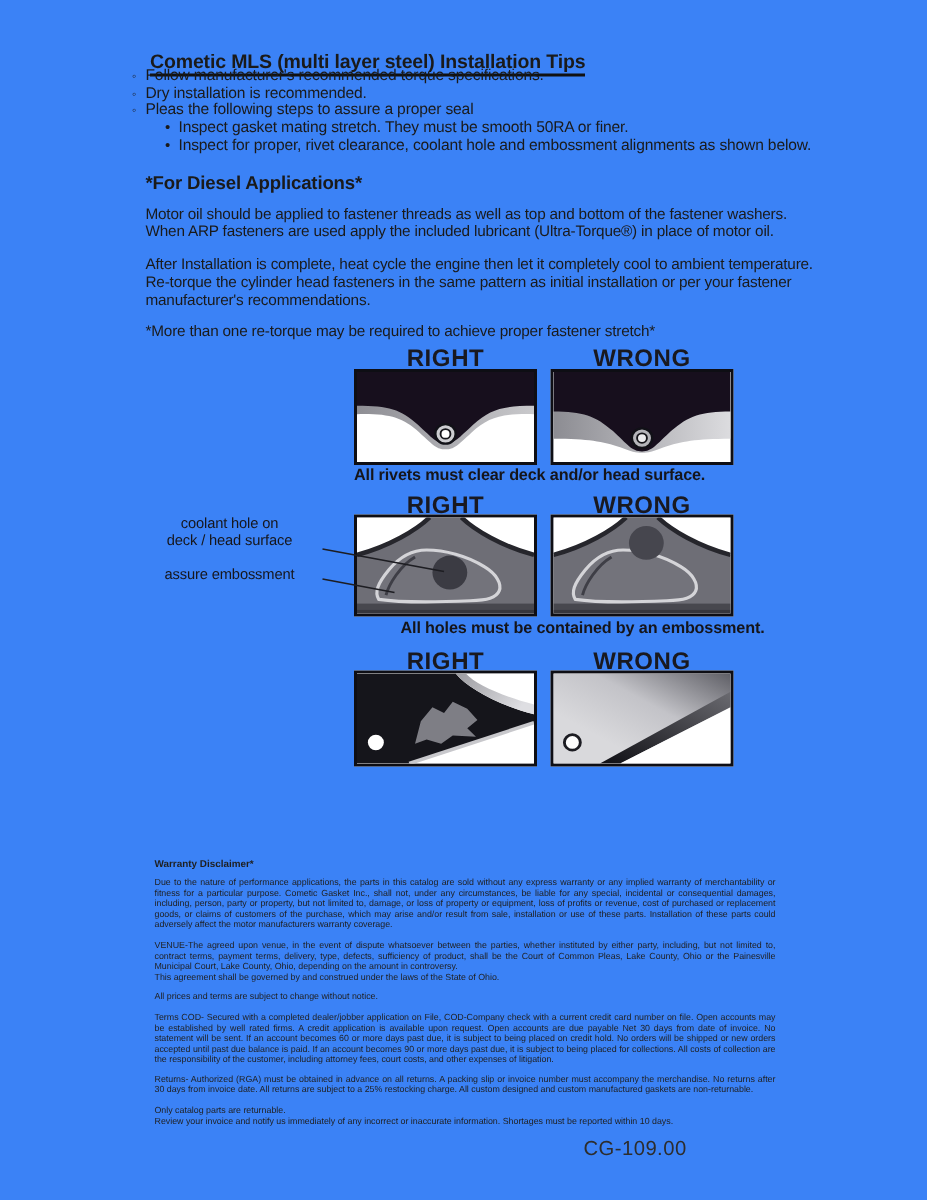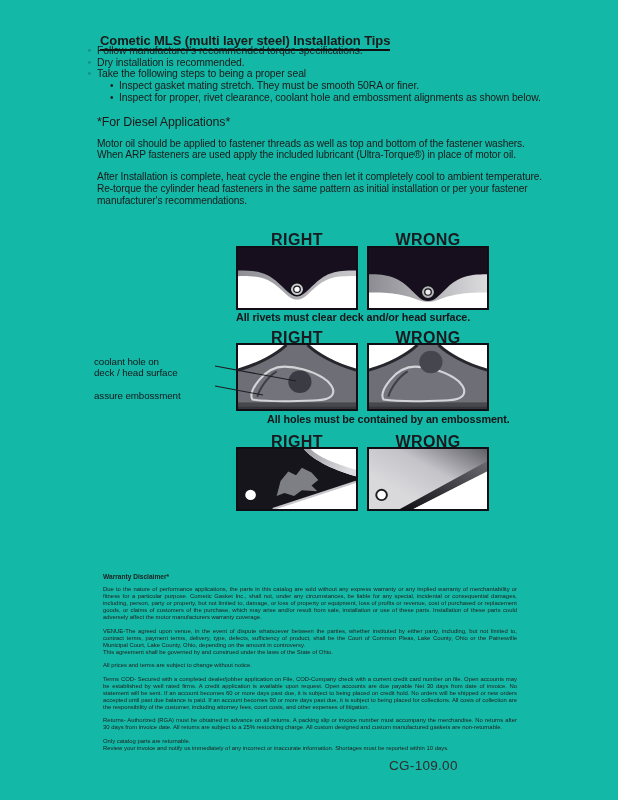--- a/index.html
+++ b/index.html
@@ -1,41 +1,41 @@
 <!DOCTYPE html>
 <html><head>
 <meta charset="utf-8">
 <style>
   html,body{margin:0;padding:0;background:#fff;}
-  .page{position:relative;width:618px;height:800px;background:#14b8a6;
+  .page{position:relative;width:618px;height:800px;background:#3b82f6;
         font-family:"Liberation Sans", sans-serif;color:#1a1a1a;overflow:hidden;}
 
   
   .title{position:absolute;left:100px;top:24px;font-size:13px;font-weight:bold;
          display:inline-block;border-bottom:2px solid #111;padding-bottom:1px;letter-spacing:-.1px;}
 
   
   .intro{position:absolute;left:88px;top:45px;width:500px;font-size:10.4px;line-height:11.7px;letter-spacing:-.1px;}
   .b{display:flex;}
   .b .mk{width:9px;flex:0 0 9px;text-align:left;font-size:8px;line-height:11.7px;}
   .b.sub{margin-left:22px;}
   .b.sub .mk{font-size:10px;}
 
   
   .diesel{position:absolute;left:97px;top:117px;width:452px;font-size:10.2px;line-height:11.7px;letter-spacing:-.12px;}
-  .diesel h2{font-size:12.4px;font-weight:normal;margin:0 0 9px 0;letter-spacing:-.1px;}
+  .diesel h2{font-size:12.4px;font-weight:bold;margin:0 0 9px 0;letter-spacing:-.1px;}
   .diesel p{margin:0 0 10px 0;}
 
   
   .dg-label{position:absolute;width:122px;text-align:center;font-size:16px;font-weight:bold;letter-spacing:.4px;color:#191920;}
   .dg-img{position:absolute;border:2px solid #0e0e14;background:#fff;display:block;}
   .dg-caption{position:absolute;font-size:10.8px;font-weight:bold;letter-spacing:-.1px;color:#15151a;line-height:11.5px;}
 
   
-  .ann{position:absolute;left:94px;width:118px;text-align:left;font-size:9.8px;line-height:10.8px;letter-spacing:-.1px;color:#16161b;margin-top:12px;}
+  .ann{position:absolute;left:94px;width:118px;text-align:center;font-size:9.8px;line-height:10.8px;letter-spacing:-.1px;color:#16161b;}
   .overlay{position:absolute;left:0;top:0;width:618px;height:800px;pointer-events:none;}
 
   
   .warranty{position:absolute;left:103px;top:573px;width:414px;color:#1f1f1f;}
   .warranty h3{font-size:6.6px;font-weight:bold;margin:0 0 6px 0;}
   .warranty p{font-size:5.9px;line-height:7px;margin:0 0 6.5px 0;text-align:justify;white-space:pre-line;}
 
   .docnum{position:absolute;left:389px;top:758px;font-size:13.5px;color:#2d2d2d;letter-spacing:.3px;}
 </style>
 </head>
@@ -49,36 +49,37 @@
     <div class="b">
         <span class="mk">◦</span>
         <span>Follow manufacturer's recommended torque specifications.</span>
       </div>
     <div class="b">
         <span class="mk">◦</span>
         <span>Dry installation is recommended.</span>
       </div>
     <div class="b">
         <span class="mk">◦</span>
-        <span>Take the following steps to being a proper seal</span>
+        <span>Pleas the following steps to assure a proper seal</span>
       </div>
     <div class="b sub">
         <span class="mk">•</span>
         <span>Inspect gasket mating stretch.  They must be smooth 50RA or finer.</span>
       </div>
     <div class="b sub">
         <span class="mk">•</span>
         <span>Inspect for proper, rivet clearance, coolant hole and embossment alignments as shown below.</span>
       </div>
   </div>
 
   <div class="diesel">
     <h2>*For Diesel Applications*</h2>
     <p>Motor oil should be applied to fastener threads as well as top and bottom of the fastener washers. When ARP fasteners are used apply the included lubricant (Ultra-Torque®) in place of motor oil.</p>
     <p>After Installation is complete, heat cycle the engine then let it completely cool to ambient temperature. Re-torque the cylinder head fasteners in the same pattern as initial installation or per your fastener manufacturer's recommendations.</p>
+    <p>*More than one re-torque may be required to achieve proper fastener stretch*</p>
   </div>
 
   <div class="dg-label" style="left:236px;top:231px;">RIGHT</div>
   <div class="dg-label" style="left:367px;top:231px;">WRONG</div>
 
   <svg class="dg-img" style="left:236px;top:246px;" width="118" height="60" viewBox="0 0 122 64" preserveAspectRatio="none">
     <defs>
       <linearGradient id="gr1" x1="0" y1="0" x2="1" y2="0">
         <stop offset="0" stop-color="#8e8e94"></stop>
           <stop offset="1" stop-color="#c9c9cc"></stop>

